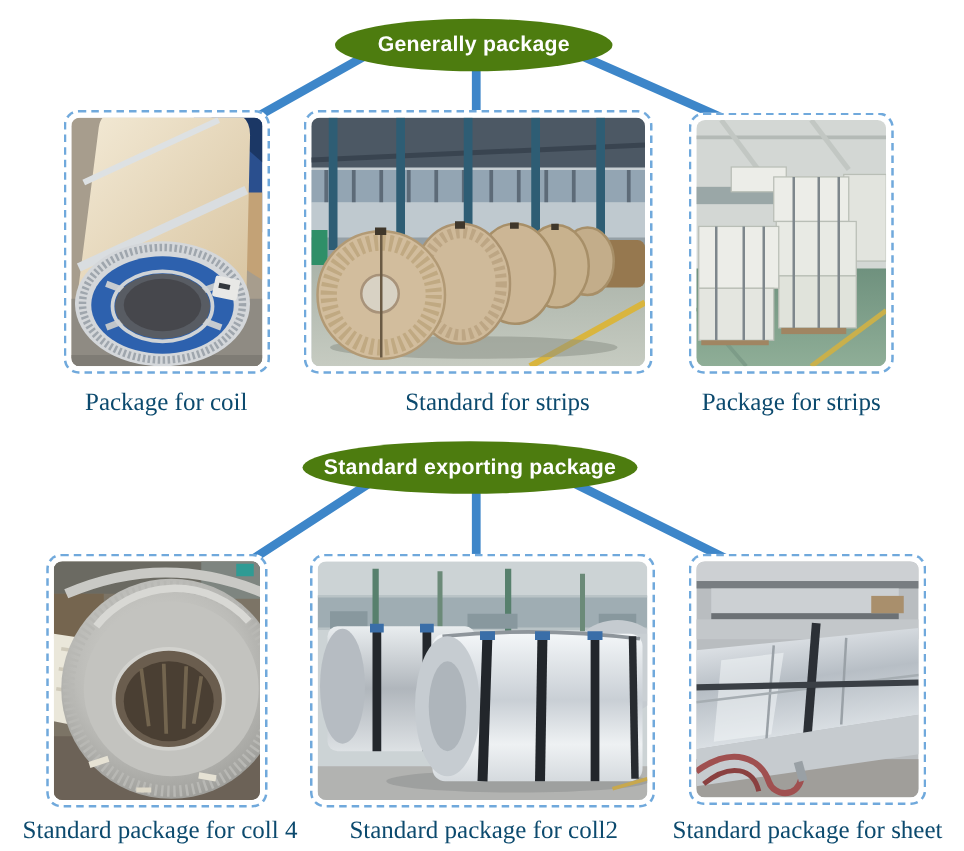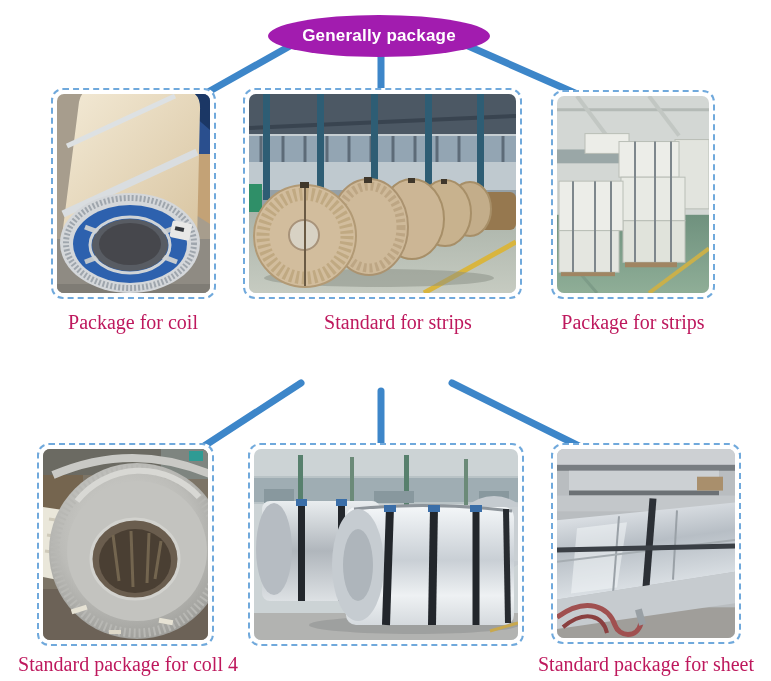--- a/index.html
+++ b/index.html
@@ -2,42 +2,42 @@
 <html><head>
 <meta charset="utf-8">
 <style>
   html,body{margin:0;padding:0;background:#ffffff;}
   .canvas{
     position:relative;width:771px;height:681px;background:#ffffff;
     overflow:hidden;font-family:"Liberation Sans",sans-serif;
   }
   .connectors{position:absolute;left:0;top:0;z-index:0;}
   .bubble{
-    position:absolute;z-index:3;background:#a21caf;border-radius:50%;
+    position:absolute;z-index:3;background:#4d7c0f;border-radius:50%;
     display:flex;align-items:center;justify-content:center;
     color:#ffffff;font-weight:bold;font-size:17px;letter-spacing:.2px;
     text-align:center;
   }
   .bubble-1{left:268px;top:15px;width:222px;height:42px;}
   .bubble-2{left:242px;top:353px;width:268px;height:42px;}
   figure.shot{
     position:absolute;margin:0;z-index:1;box-sizing:border-box;
     background:#ffffff;border:2px dashed #70a9dc;border-radius:12px;padding:4px;
   }
   .ph{width:100%;height:100%;border-radius:7px;overflow:hidden;}
   .ph svg{display:block;width:100%;height:100%;}
   .shot-1{left:51px;top:88px;width:165px;height:211px;}
   .shot-2{left:243px;top:88px;width:279px;height:211px;}
   .shot-3{left:551px;top:90px;width:164px;height:209px;}
   .shot-4{left:37px;top:443px;width:177px;height:203px;}
   .shot-5{left:248px;top:443px;width:276px;height:203px;}
   .shot-6{left:551px;top:443px;width:190px;height:201px;}
   .caption{
     position:absolute;z-index:2;font-family:"Liberation Serif",serif;
-    font-size:20px;color:#be185d;text-align:center;white-space:nowrap;
+    font-size:20px;color:#0c4a6e;text-align:center;white-space:nowrap;
   }
   .cap-1{left:23px;top:311px;width:220px;}
   .cap-2{left:288px;top:311px;width:220px;}
   .cap-3{left:523px;top:311px;width:220px;}
   .cap-4{left:8px;top:653px;width:240px;}
   .cap-5{left:267px;top:653px;width:240px;}
   .cap-6{left:526px;top:653px;width:240px;}
 </style>
 </head>
 <body>
@@ -50,20 +50,23 @@
       <path d="M381,50 L381,96"></path>
       <path d="M459,42 L584,97"></path>
       <path d="M301,383 L198,450"></path>
       <path d="M381,391 L381,450"></path>
       <path d="M452,383 L587,450"></path>
     </g>
   </svg>
 
   <div class="bubble bubble-1">
     <span>Generally package</span>
+  </div>
+  <div class="bubble bubble-2">
+    <span>Standard exporting package</span>
   </div>
 
   <figure class="shot shot-1">
     <div class="ph">
         <svg viewBox="0 0 153 199" preserveAspectRatio="none">
       <defs>
         <linearGradient id="p1body" x1="0" y1="0" x2="1" y2="1">
           <stop offset="0" stop-color="#f3ead6"></stop>
               <stop offset="1" stop-color="#d8c4a0"></stop>
         </linearGradient>
@@ -285,15 +288,16 @@
       <path d="M6,180 C28,162 46,168 50,186" fill="none" stroke="#8a4040" stroke-width="4"></path>
       <rect x="80" y="162" width="7" height="16" fill="#99a0a5" transform="rotate(-15 83 170)"></rect>
     </svg>
       </div>
   </figure>
 
   <div class="caption cap-1">Package for coil</div>
   <div class="caption cap-2">Standard for strips</div>
   <div class="caption cap-3">Package for strips</div>
   <div class="caption cap-4">Standard package for coll 4</div>
+  <div class="caption cap-5">Standard package for coll2</div>
   <div class="caption cap-6">Standard package for sheet</div>
 
 </div>
 
 </body></html>

